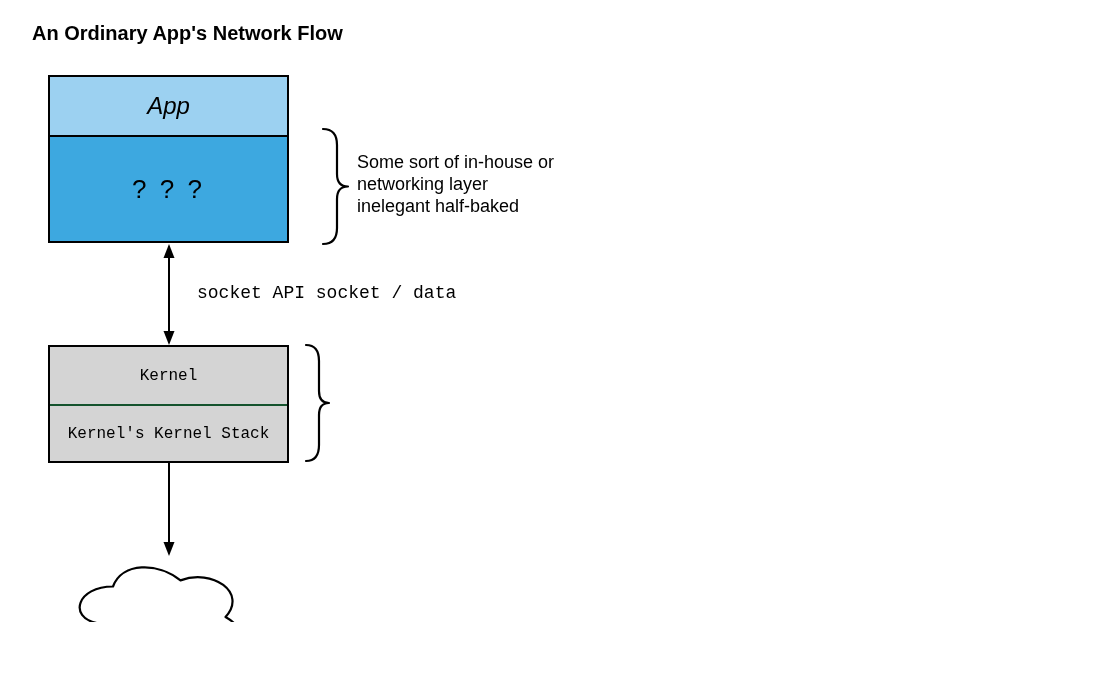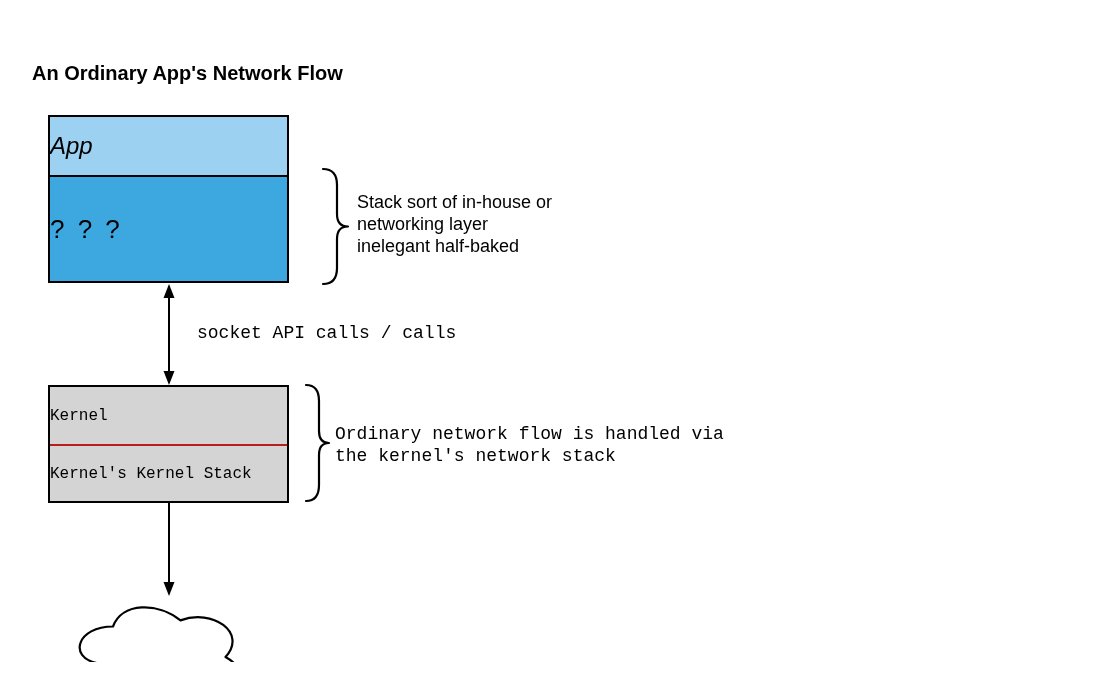--- a/index.html
+++ b/index.html
@@ -8,21 +8,20 @@
     background: #ffffff;
   }
   .canvas {
     position: relative;
     width: 1106px;
     height: 622px;
     background: var(--background, #ffffff);
     font-family: "Liberation Sans", sans-serif;
     color: #000;
     overflow: hidden;
-    margin-top: 40px;
   }
   .title {
     position: absolute;
     left: 32px;
     top: 22px;
     margin: 0;
     font-size: 20px;
     font-weight: bold;
     font-family: "Liberation Sans", sans-serif;
     white-space: nowrap;
@@ -32,40 +31,40 @@
     box-sizing: border-box;
     border: 2px solid #000;
     display: flex;
     flex-direction: column;
   }
   .app-box { left: 48px; top: 75px; width: 241px; height: 168px; }
   .kernel-box { left: 48px; top: 345px; width: 241px; height: 118px; }
   .box .section {
     display: flex;
     align-items: center;
-    justify-content: flex-start;
+    justify-content: center;
     box-sizing: border-box;
   }
   .app-top {
     height: 60px;
     background: var(--app-fill, #9CD1F1);
     border-bottom: 2px solid #000;
     font-size: 24px;
     font-style: italic;
   }
   .app-bottom {
     flex: 1;
     background: var(--mystery-fill, #3DA8E0);
     font-size: 26px;
     letter-spacing: 3px;
   }
   .kernel-top {
     height: 59px;
     background: var(--kernel-fill, #D4D4D4);
-    border-bottom: 2px solid #b91c1c;
+    border-bottom: 2px solid #14532d;
   }
   .kernel-bottom {
     flex: 1;
     background: var(--kernel-fill, #D4D4D4);
   }
   .mono { font-family: "Liberation Mono", "DejaVu Sans Mono", monospace; }
   .kernel-label { font-size: 16px; }
   .annotation-sans {
     position: absolute;
     left: 357px;
@@ -115,50 +114,46 @@
     <div class="section app-bottom">
       <span>? ? ?</span>
     </div>
   </div>
 
   <svg class="svg-abs" style="left:320px; top:127px;" width="30" height="119" viewBox="0 0 30 119">
     <path d="M 3 2 Q 17 2 17 18 L 17 47 Q 17 59.5 28 59.5 Q 17 59.5 17 72 L 17 101 Q 17 117 3 117" fill="none" stroke="#000" stroke-width="2.2" stroke-linecap="round" stroke-linejoin="round"></path>
   </svg>
 
   <div class="annotation-sans">
-    <span class="annotation-line">Stack sort of in-house or</span>
+    <span class="annotation-line">Some sort of in-house or</span>
     <span class="annotation-line">networking layer</span>
     <span class="annotation-line">inelegant half-baked</span>
   </div>
 
   <svg class="svg-abs" style="left:159px; top:244px;" width="20" height="101" viewBox="0 0 20 101">
     <line x1="10" y1="11" x2="10" y2="90" stroke="#000" stroke-width="2"></line>
     <polygon points="10,0 4.5,14 15.5,14" fill="#000"></polygon>
     <polygon points="10,101 4.5,87 15.5,87" fill="#000"></polygon>
   </svg>
 
-  <div class="socket-label mono">socket API calls / calls</div>
+  <div class="socket-label mono">socket API socket / data</div>
 
   <div class="box kernel-box">
     <div class="section kernel-top mono kernel-label">
       <span>Kernel</span>
     </div>
     <div class="section kernel-bottom mono kernel-label">
       <span>Kernel's Kernel Stack</span>
     </div>
   </div>
 
   <svg class="svg-abs" style="left:303px; top:343px;" width="28" height="120" viewBox="0 0 28 120">
     <path d="M 3 2 Q 16 2 16 18 L 16 48 Q 16 60 26 60 Q 16 60 16 72 L 16 102 Q 16 118 3 118" fill="none" stroke="#000" stroke-width="2.2" stroke-linecap="round" stroke-linejoin="round"></path>
   </svg>
 
-  <div class="annotation-mono mono">
-    <span class="annotation-line">Ordinary network flow is handled via</span>
-    <span class="annotation-line">the kernel's network stack</span>
-  </div>
 
   <svg class="svg-abs" style="left:159px; top:463px;" width="20" height="93" viewBox="0 0 20 93">
     <line x1="10" y1="0" x2="10" y2="80" stroke="#000" stroke-width="2"></line>
     <polygon points="10,93 4.5,79 15.5,79" fill="#000"></polygon>
   </svg>
 
   <svg class="svg-abs" style="left:66px; top:554px;" width="184" height="126" viewBox="-2 -2 184 126">
     <path d="M 45 30.5
              C 9 30.5 0 61 28.8 67.1
              C 0 80.5 32.4 109.8 55.8 97.6

